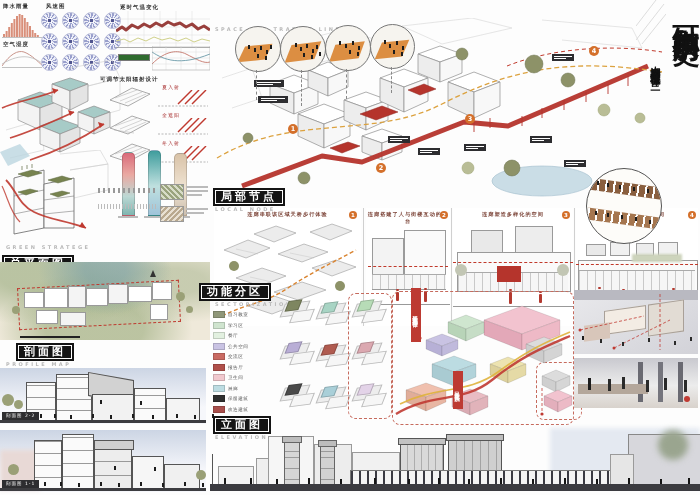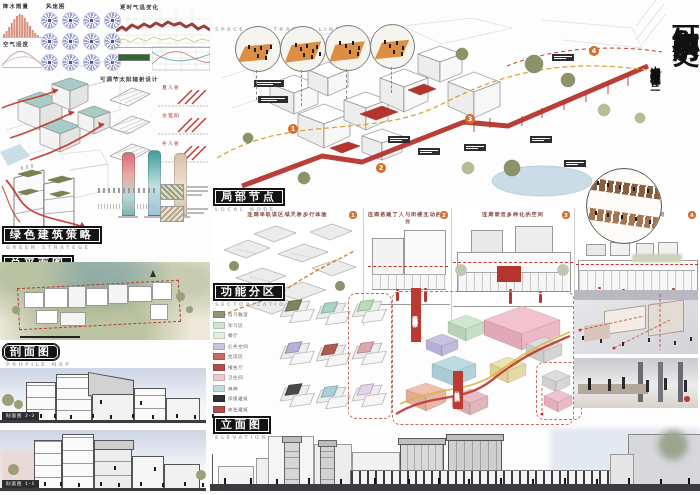--- a/index.html
+++ b/index.html
@@ -280,21 +280,20 @@
   <div class="abs" style="left:98px;top:188px;width:58px;height:5px;background:repeating-linear-gradient(90deg,#999 0 2px,rgba(0,0,0,0) 2px 5px);"></div>
   <div class="abs" style="left:160px;top:184px;width:22px;height:14px;background:repeating-linear-gradient(45deg,#9aa37e 0 2px,#d8dcc8 2px 4px);border:.5px solid #999;"></div>
   <div class="gbar" style="left:186px;top:186px;width:22px;"></div>
   <div class="gbar" style="left:186px;top:190px;width:22px;"></div>
   <div class="gbar" style="left:186px;top:194px;width:16px;"></div>
   <div class="abs" style="left:98px;top:204px;width:58px;height:5px;background:repeating-linear-gradient(90deg,#bbb 0 1px,rgba(0,0,0,0) 1px 3px);"></div>
   <div class="abs" style="left:160px;top:206px;width:22px;height:14px;background:repeating-linear-gradient(-45deg,#b9a98f 0 2px,#e8e0d2 2px 4px);border:.5px solid #999;"></div>
   <div class="gbar" style="left:186px;top:208px;width:22px;"></div>
   <div class="gbar" style="left:186px;top:212px;width:18px;"></div>
 
-  <div class="hdr" style="left:2px;top:226px;">绿色建筑策略</div>
   <div class="hdr-en" style="left:6px;top:244px;">GREEN STRATEGE</div>
 
   <div class="hdr" style="left:2px;top:255px;">总平面图</div>
   <div class="hdr-en" style="left:6px;top:273px;">OVERALL PLAN</div>
 
   <div class="abs" style="left:0px;top:262px;width:210px;height:78px;background:
       radial-gradient(ellipse at 50% 10%, rgba(120,160,175,.55) 0 14%, rgba(0,0,0,0) 45%),
       radial-gradient(ellipse at 22% 18%, rgba(150,170,125,.6) 0 20%, rgba(0,0,0,0) 55%),
       radial-gradient(ellipse at 80% 25%, rgba(160,175,135,.5) 0 16%, rgba(0,0,0,0) 50%),
       radial-gradient(ellipse at 45% 85%, rgba(145,165,115,.55) 0 30%, rgba(0,0,0,0) 60%),
@@ -310,21 +309,21 @@
     <div class="bld" style="left:36px;top:48px;width:20px;height:12px;background:#fff;"></div>
     <div class="bld" style="left:60px;top:50px;width:24px;height:12px;background:#f4f4f4;"></div>
     <div class="bld" style="left:150px;top:42px;width:16px;height:14px;background:#fff;"></div>
     <div class="tree" style="left:176px;top:30px;width:9px;height:9px;"></div>
     <div class="tree" style="left:186px;top:44px;width:7px;height:7px;"></div>
     <div class="tree" style="left:12px;top:44px;width:8px;height:8px;"></div>
     <div class="abs" style="left:150px;top:8px;width:0;height:0;border-left:3px solid rgba(0,0,0,0);border-right:3px solid rgba(0,0,0,0);border-bottom:7px solid #333;"></div>
   </div>
   <div class="abs" style="left:20px;top:336px;width:60px;height:2px;background:#222;"></div>
 
-  <div class="hdr" style="left:2px;top:343px;border-radius:7px;">剖面图</div>
+  <div class="hdr" style="left:16px;top:343px;">剖面图</div>
   <div class="hdr-en" style="left:6px;top:361px;">PROFILE MAP</div>
 
   <div class="abs" style="left:0px;top:368px;width:206px;height:56px;background:linear-gradient(180deg,#ccd5e4,#f6f7fb 70%);">
     <div class="tree" style="left:2px;top:26px;width:12px;height:12px;"></div>
     <div class="tree" style="left:14px;top:32px;width:9px;height:9px;"></div>
     <div class="bld" style="left:26px;top:14px;width:28px;height:38px;background:#fafafa repeating-linear-gradient(0deg,rgba(0,0,0,0) 0 11px,#999 11px 12px);border-color:#555;"></div>
     <div class="bld" style="left:56px;top:6px;width:34px;height:46px;background:#fafafa repeating-linear-gradient(0deg,rgba(0,0,0,0) 0 10px,#999 10px 11px);border-color:#555;"></div>
     <div class="abs" style="left:88px;top:8px;width:44px;height:22px;background:#d2d2d2;border:1px solid #555;transform:skewY(10deg);"></div>
     <div class="bld" style="left:92px;top:26px;width:40px;height:26px;background:#f2f2f2;border-color:#555;"></div>
     <div class="bld" style="left:134px;top:20px;width:30px;height:32px;background:#fafafa repeating-linear-gradient(0deg,rgba(0,0,0,0) 0 12px,#999 12px 13px);border-color:#555;"></div>
@@ -597,21 +596,21 @@
     <div class="abs" style="left:56px;top:46px;width:50px;height:8px;background:#cdd4bc;filter:blur(1px);"></div>
     <div class="arches" style="left:3px;top:62px;width:116px;height:22px;"></div>
     <div class="redline" style="left:0px;top:56px;width:122px;"></div>
     <div class="fig" style="left:22px;top:82px;height:12px;"></div>
     <div class="fig" style="left:46px;top:84px;"></div>
     <div class="fig" style="left:96px;top:83px;height:11px;"></div>
     <div class="abs" style="left:96px;top:96px;height:22px;border-left:1px dashed #c0392b;"></div>
     <div class="abs" style="left:0px;top:96px;width:122px;height:1px;background:#999;"></div>
   </div>
 
-  <div class="hdr" style="left:213px;top:283px;">功能分区</div>
+  <div class="hdr" style="left:199px;top:283px;">功能分区</div>
   <div class="hdr-en" style="left:215px;top:301px;">SECTORIZATION</div>
 
   <div class="abs" style="left:213px;top:310px;width:64px;">
     <div class="leg-row">
         <span class="leg-sw" style="background: rgb(143, 151, 121);"></span>
         <span class="leg-lb">自习教室</span>
       </div>
     <div class="leg-row">
         <span class="leg-sw" style="background: rgb(207, 228, 207);"></span>
         <span class="leg-lb">学习区</span>

